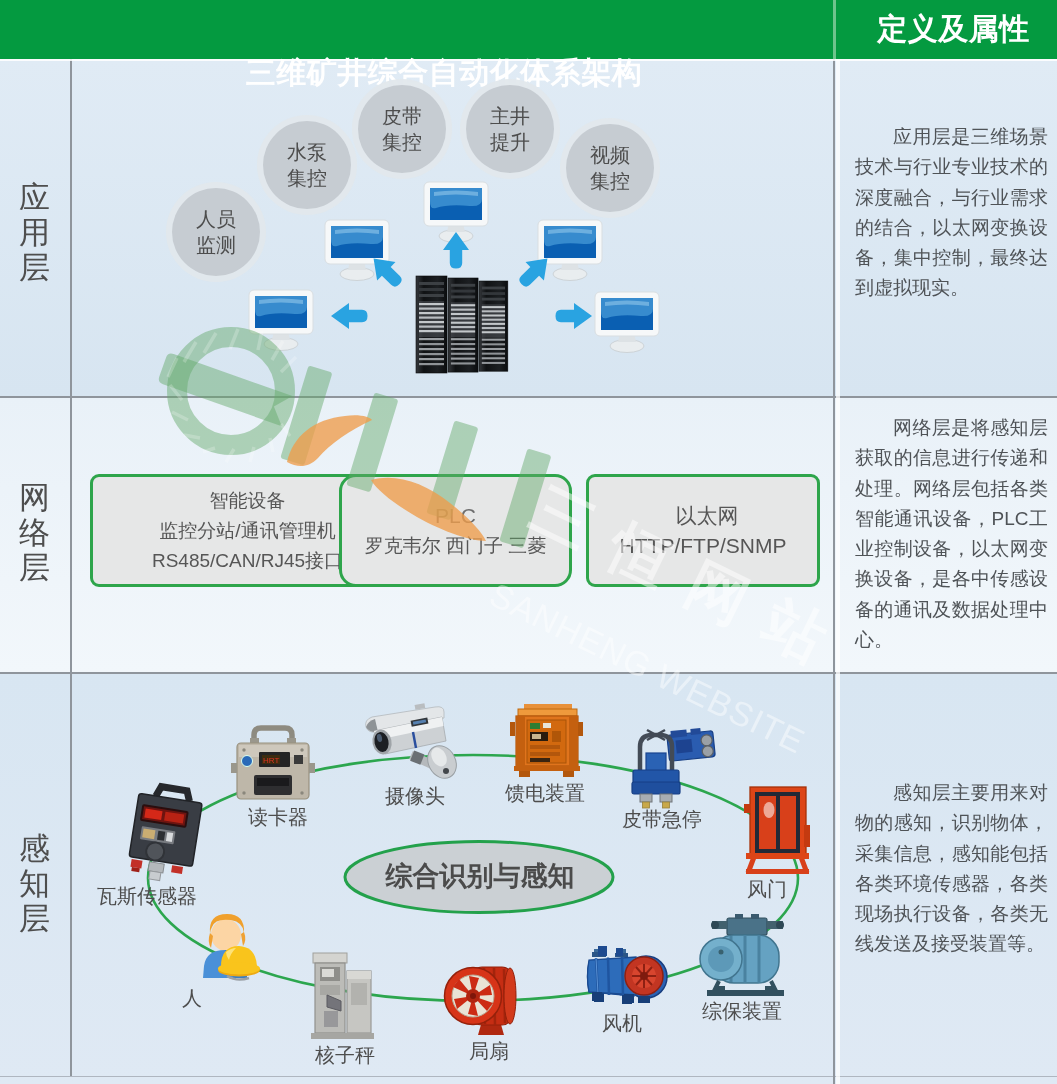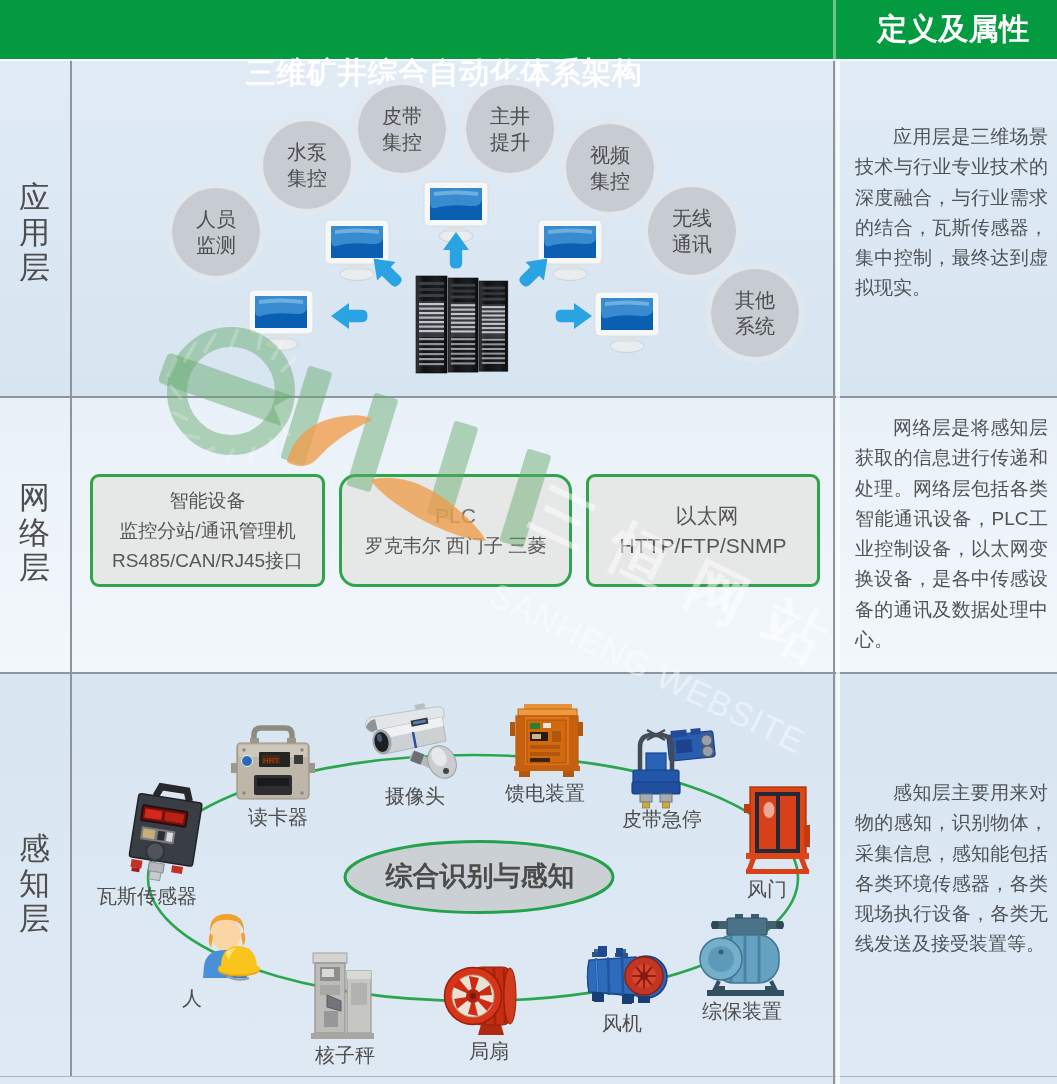--- a/index.html
+++ b/index.html
@@ -148,24 +148,22 @@
     <use href="#arr" transform="translate(456,192)"></use>
     <use href="#arr" transform="translate(534,213) rotate(45)"></use>
     <use href="#arr" transform="translate(573,257) rotate(90)"></use>
   </svg>
 
   <div class="circ abs" style="left:172px;top:188px;z-index:11;">人员<br>监测</div>
   <div class="circ abs" style="left:263px;top:121px;z-index:11;">水泵<br>集控</div>
   <div class="circ abs" style="left:358px;top:85px;z-index:11;">皮带<br>集控</div>
   <div class="circ abs" style="left:466px;top:85px;z-index:11;">主井<br>提升</div>
   <div class="circ abs" style="left:566px;top:124px;z-index:11;">视频<br>集控</div>
-  <div class="circ abs" style="left:648px;top:187px;z-index:11;">无线<br>通讯</div>
-  <div class="circ abs" style="left:711px;top:269px;z-index:11;">其他<br>系统</div>
-
-  <div class="nbox abs" style="left:90px;top:474px;width:229px;z-index:10;">
+
+  <div class="nbox abs" style="left:90px;top:474px;width:229px;z-index:10;padding-left:40px;">
       <div>智能设备</div>
       <div>监控分站/通讯管理机</div>
       <div>RS485/CAN/RJ45接口</div>
     </div>
   <div class="nbox abs" style="left:339px;top:474px;width:227px;z-index:10;border-radius:17px;">
       <div style="font-size:21px;color:#6e6e6e;">PLC</div>
       <div>罗克韦尔 西门子 三菱</div>
     </div>
   <div class="nbox abs" style="left:586px;top:474px;width:228px;z-index:10;">
       <div style="font-size:21px;margin-left:8px;">以太网</div>
@@ -394,16 +392,16 @@
   <div class="dlab abs" style="left:415px;top:783px;z-index:12;">摄像头</div>
   <div class="dlab abs" style="left:545px;top:780px;z-index:12;">馈电装置</div>
   <div class="dlab abs" style="left:662px;top:806px;z-index:12;">皮带急停</div>
   <div class="dlab abs" style="left:767px;top:876px;z-index:12;">风门</div>
   <div class="dlab abs" style="left:742px;top:998px;z-index:12;">综保装置</div>
   <div class="dlab abs" style="left:622px;top:1010px;z-index:12;">风机</div>
   <div class="dlab abs" style="left:489px;top:1038px;z-index:12;">局扇</div>
   <div class="dlab abs" style="left:345px;top:1042px;z-index:12;">核子秤</div>
   <div class="dlab abs" style="left:192px;top:985px;z-index:12;">人</div>
 
-  <p class="para abs" style="top:122px;">应用层是三维场景技术与行业专业技术的深度融合，与行业需求的结合，瓦斯传感器，集中控制，最终达到虚拟现实。</p>
+  <p class="para abs" style="top:122px;">应用层是三维场景技术与行业专业技术的深度融合，与行业需求的结合，以太网变换设备，集中控制，最终达到虚拟现实。</p>
   <p class="para abs" style="top:413px;">网络层是将感知层获取的信息进行传递和处理。网络层包括各类智能通讯设备，PLC工业控制设备，以太网变换设备，是各中传感设备的通讯及数据处理中心。</p>
   <p class="para abs" style="top:778px;">感知层主要用来对物的感知，识别物体，采集信息，感知能包括各类环境传感器，各类现场执行设备，各类无线发送及接受装置等。</p>
 </div>
 
 </body></html>

